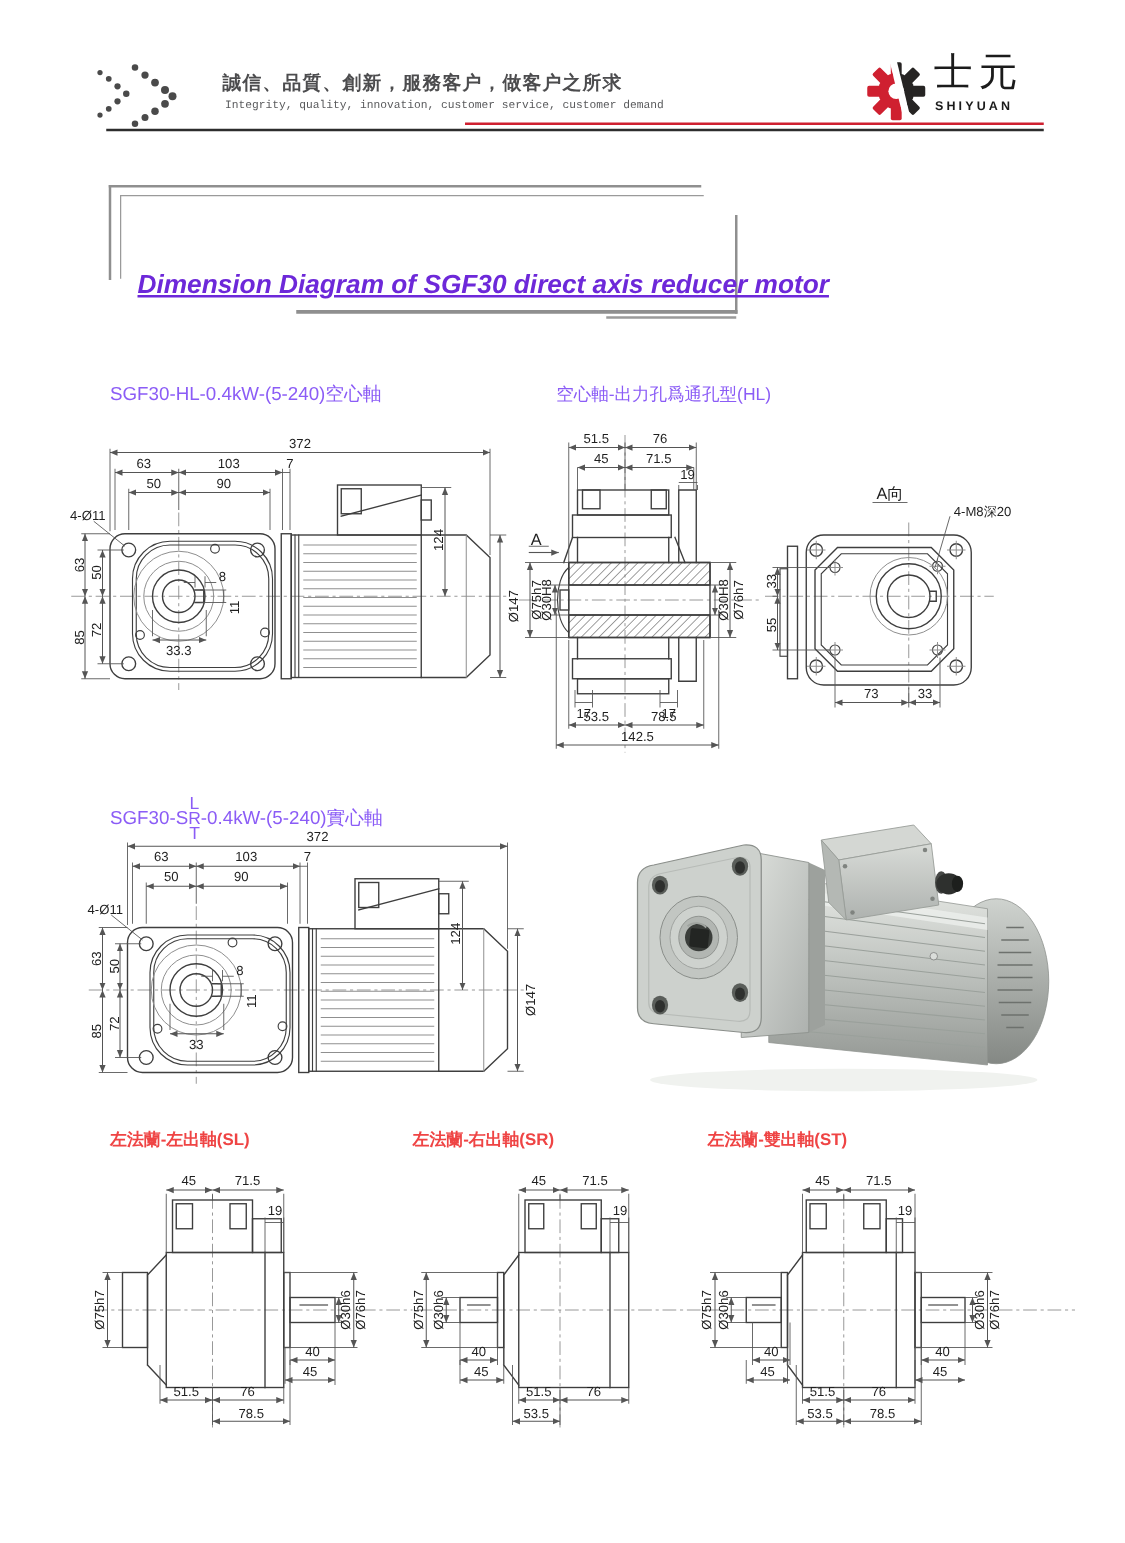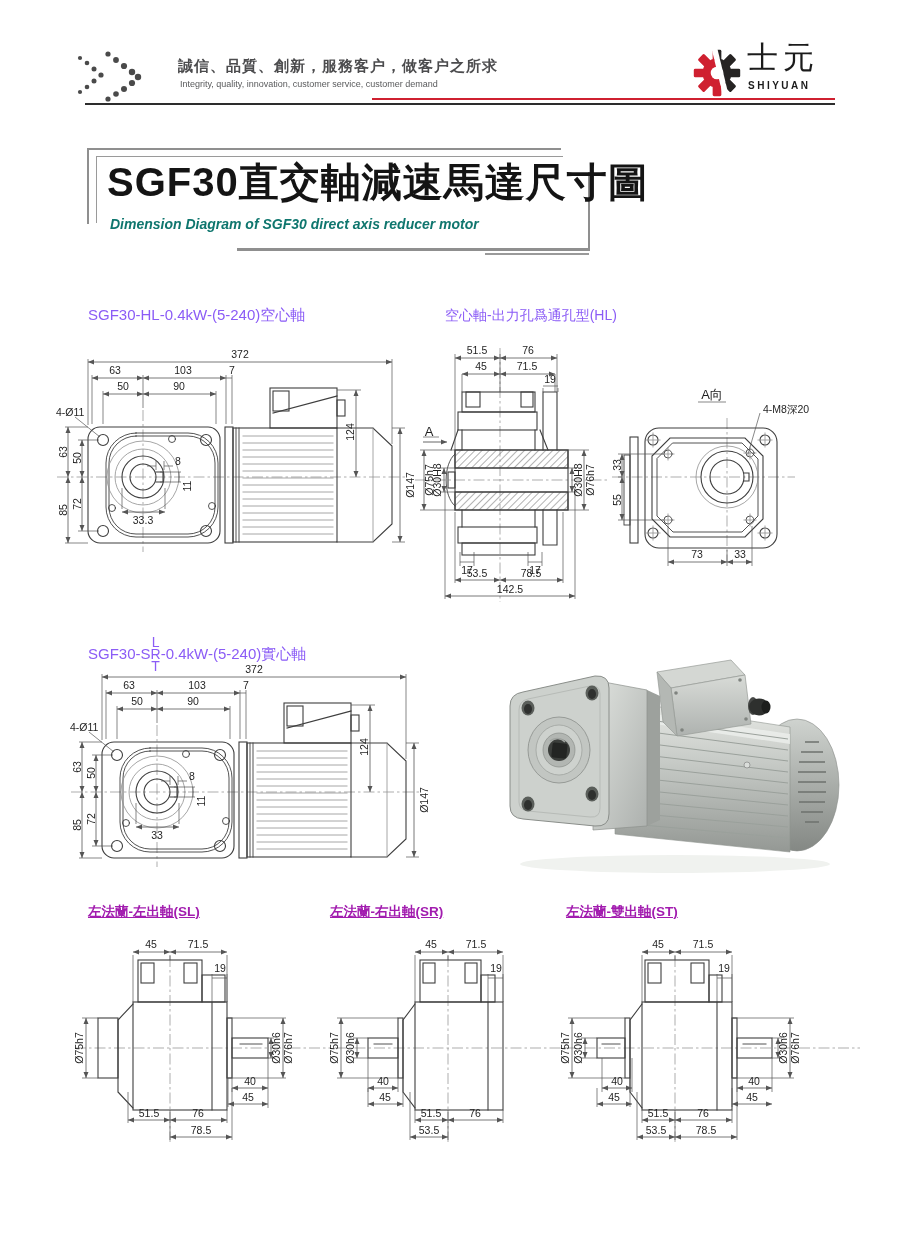--- a/index.html
+++ b/index.html
@@ -1,35 +1,35 @@
 <!DOCTYPE html>
 <html><head>
 <meta charset="utf-8">
 <style>
   html,body{margin:0;padding:0;background:#fff;}
   .page{position:relative;width:900px;height:1192px;background:#fff;overflow:hidden;
         font-family:"Liberation Sans","DejaVu Sans",sans-serif;color:#222;}
   .abs{position:absolute;}
   
   .slogan-zh{position:absolute;left:178px;top:57px;font-size:15px;font-weight:bold;color:#4c4c4e;letter-spacing:1px;}
-  .slogan-en{position:absolute;left:180px;top:79px;font-size:9px;color:#595a5c;}
+  .slogan-en{position:absolute;left:180px;top:79px;font-size:9px;color:#595a5c;font-family:Liberation Mono, monospace;}
   .brand-zh{position:absolute;left:747px;top:42px;font-size:31px;font-weight:400;color:#1b1b1b;letter-spacing:5px;line-height:1;}
   .brand-en{position:absolute;left:748px;top:80px;font-size:10px;font-weight:900;color:#1b1b1b;letter-spacing:2.5px;}
   .rule-red{position:absolute;left:372px;top:98px;width:463px;height:2px;background:#cf2030;}
   .rule-dark{position:absolute;left:85px;top:103px;width:750px;height:2px;background:#2d2d2d;}
   
   .tb-f1{position:absolute;left:87px;top:148px;width:472px;height:74px;border-left:2px solid #8f8f8f;border-top:2px solid #8f8f8f;}
   .tb-f2{position:absolute;left:96px;top:156px;width:466px;height:66px;border-left:1px solid #9a9a9a;border-top:1px solid #9a9a9a;}
   .tb-f3{position:absolute;left:237px;top:172px;width:351px;height:76px;border-right:2px solid #8f8f8f;border-bottom:3px solid #8f8f8f;}
   .tb-f4{position:absolute;left:485px;top:253px;width:104px;height:0;border-bottom:2px solid #9a9a9a;}
   .title-zh{position:absolute;left:107px;top:160px;font-size:40px;font-weight:900;color:#141414;letter-spacing:1px;line-height:1.1;white-space:nowrap;}
-  .title-en{position:absolute;left:110px;top:216px;font-size:14px;font-weight:bold;font-style:italic;color:#0f766e;white-space:nowrap;}
+  .title-en{position:absolute;left:110px;top:216px;font-size:21px;font-weight:bold;font-style:italic;color:#6d28d9;white-space:nowrap;text-decoration:underline;}
   
   .seclabel{position:absolute;font-size:15px;color:#8b5cf6;white-space:nowrap;}
-  .sublabel{position:absolute;font-size:13.5px;font-weight:600;color:#a21caf;white-space:nowrap;text-decoration:underline;}
+  .sublabel{position:absolute;font-size:13.5px;font-weight:600;color:#ef4444;white-space:nowrap;}
   .stack{display:inline-flex;flex-direction:column;align-items:center;vertical-align:middle;transform:translateY(-1px);font-style:normal;}
   .stack span{line-height:12px;font-size:14px;}
   
   svg.dwg{position:absolute;overflow:visible;}
   g.ln{fill:none;stroke:#3e3e3e;stroke-width:1.1;stroke-linecap:square;}
   g.ln .thin{stroke:#8f8f8f;stroke-width:.8;}
   g.ln .mid{stroke-width:.9;}
   g.cl{fill:none;stroke:#8a8a8a;stroke-width:.7;stroke-dasharray:11 3 2.5 3;}
   .ext{fill:none;stroke:#555;stroke-width:.7;}
   .dim{fill:none;stroke:#555;stroke-width:.8;marker-start:url(#arr);marker-end:url(#arr);}
@@ -91,21 +91,20 @@
   </svg>
   <div class="brand-zh">士元</div>
   <div class="brand-en">SHIYUAN</div>
   <div class="rule-red"></div>
   <div class="rule-dark"></div>
 
   <div class="tb-f1"></div>
   <div class="tb-f2"></div>
   <div class="tb-f3"></div>
   <div class="tb-f4"></div>
-  <div class="title-zh">SGF30直交軸減速馬達尺寸圖</div>
   <div class="title-en">Dimension Diagram of SGF30 direct axis reducer motor</div>
 
   <div class="seclabel" style="left:88px;top:306px">SGF30-HL-0.4kW-(5-240)空心軸</div>
   <div class="seclabel" style="left:445px;top:307px;font-size:14px">空心軸-出力孔爲通孔型(HL)</div>
 
   <svg class="dwg" style="left:55px;top:340px" width="360" height="270" viewBox="0 0 360 270">
     <defs>
       <marker id="arr" markerWidth="7" markerHeight="7" refX="6" refY="3.5" orient="auto-start-reverse" markerUnits="userSpaceOnUse">
         <path d="M0,1 L6,3.5 L0,6 Z" fill="#555"></path>
       </marker>

